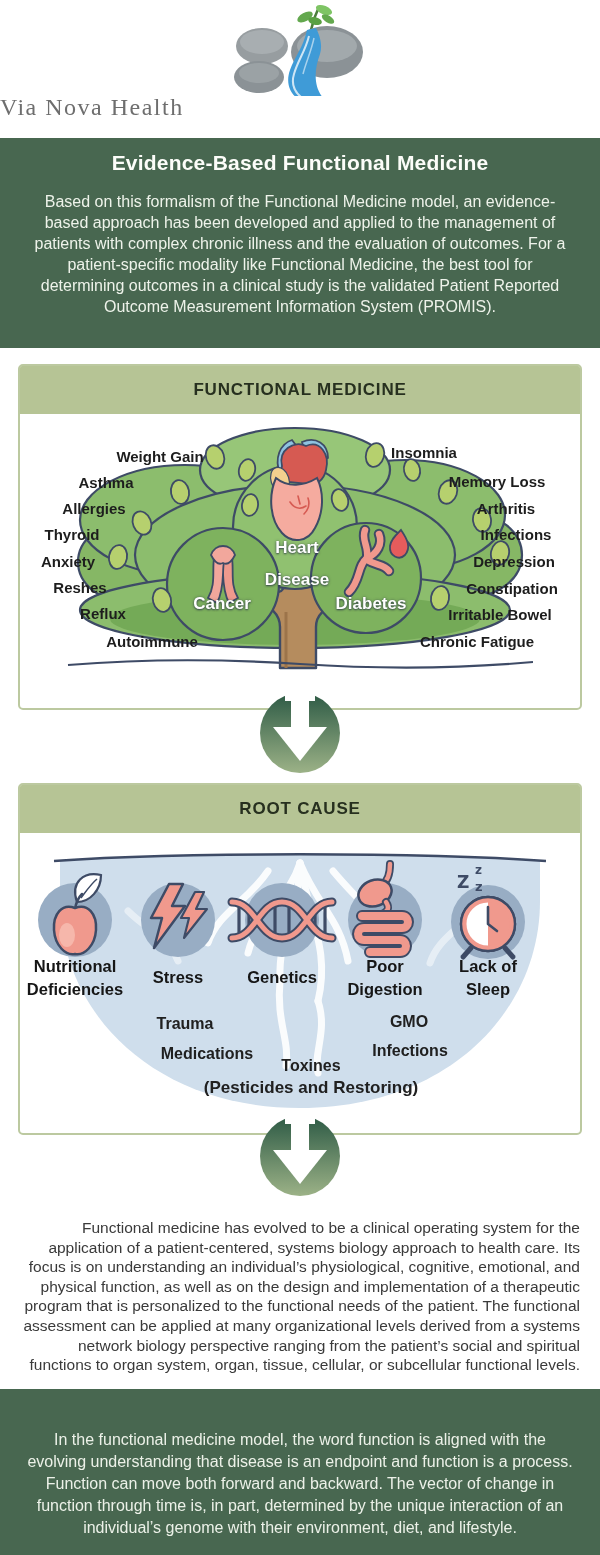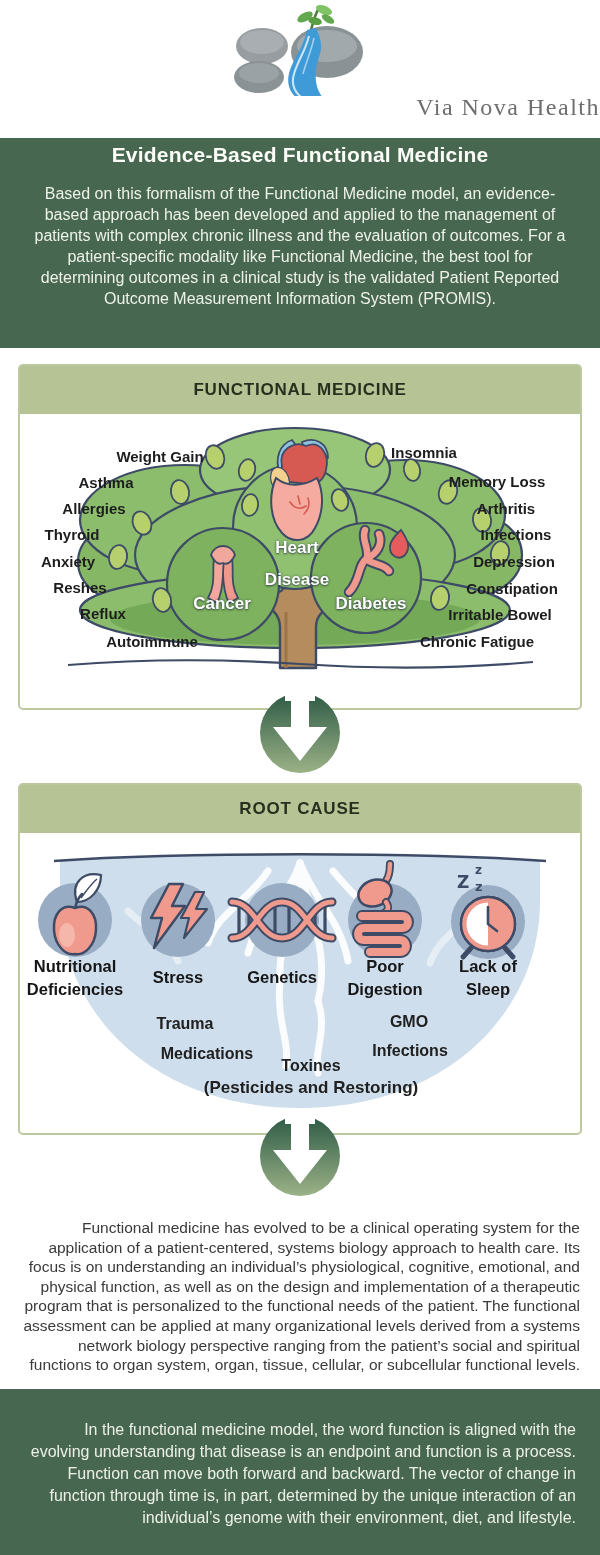--- a/index.html
+++ b/index.html
@@ -3,28 +3,28 @@
 <meta charset="utf-8">
 <style>
   *{margin:0;padding:0;box-sizing:border-box}
   html,body{background:#fff}
   body{font-family:"Liberation Sans",sans-serif;-webkit-font-smoothing:antialiased}
   .page{position:relative;width:600px;height:1555px;margin:0 auto;background:#fff;overflow:hidden}
 
   
   .logo-wrap{position:absolute;left:0;top:0;width:600px;height:138px;background:#fff}
   .logo-svg{position:absolute;left:215px;top:4px}
-  .brand{position:absolute;left:0;top:94px;width:600px;text-align:right;
+  .brand{position:absolute;left:0;top:94px;width:600px;text-align:left;
          font-family:"Liberation Serif",serif;font-size:24px;color:#6e6e6e;letter-spacing:1.5px}
   .tagline{position:absolute;left:0;top:123px;width:600px;text-align:center;
          font-family:"Liberation Serif",serif;font-size:11.5px;color:#979797;letter-spacing:.8px}
 
   
   .intro{position:absolute;left:0;top:138px;width:600px;height:210px;background:var(--dark-green,#486750);text-align:center}
-  .intro h1{font-size:21px;font-weight:700;padding-top:5px;color:#fcfdf9;letter-spacing:.2px}
+  .intro h1{font-size:21px;font-weight:700;padding-top:13px;color:#fcfdf9;letter-spacing:.2px}
   .intro p{font-size:16px;line-height:21px;font-weight:500;width:552px;margin:16px auto 0;color:#eef3ea}
 
   
   .panel{position:absolute;left:18px;width:564px;border:2px solid var(--panel-border,#bcc9a0);border-radius:5px;background:#fff}
   .panel-fm{top:364px;height:346px}
   .panel-rc{top:783px;height:352px}
   .panel-header{height:48px;background:var(--light-green,#b6c495);display:flex;align-items:center;justify-content:center;
       font-size:17px;font-weight:700;letter-spacing:.8px;color:#27301f;border-radius:2px 2px 0 0}
 
   
@@ -42,21 +42,21 @@
 
   
   .arrow{position:absolute;left:257px;width:86px;height:90px}
   .arrow-1{top:686px}
   .arrow-2{top:1109px}
 
   
   .mid-par{position:absolute;left:20px;top:1218px;width:560px;text-align:right;
       font-size:15.5px;line-height:19.6px;font-weight:500;color:#3a3a3a}
   .footer{position:absolute;left:0;top:1389px;width:600px;height:166px;background:var(--dark-green,#486750)}
-  .footer p{width:552px;margin:30px auto 0;text-align:right;font-size:16px;line-height:22px;font-weight:500;color:#ecf1e8}
+  .footer p{width:552px;margin:40px auto 0;text-align:center;font-size:16px;line-height:22px;font-weight:500;color:#ecf1e8}
 </style>
 </head>
 <body>
 
 <svg width="0" height="0" style="position:absolute" aria-hidden="true">
   <defs>
     <linearGradient id="agrad" x1="0" y1="0" x2="0" y2="1">
       <stop offset="0" stop-color="#2d5a45"></stop>
       <stop offset="1" stop-color="#9cb287"></stop>
     </linearGradient>

